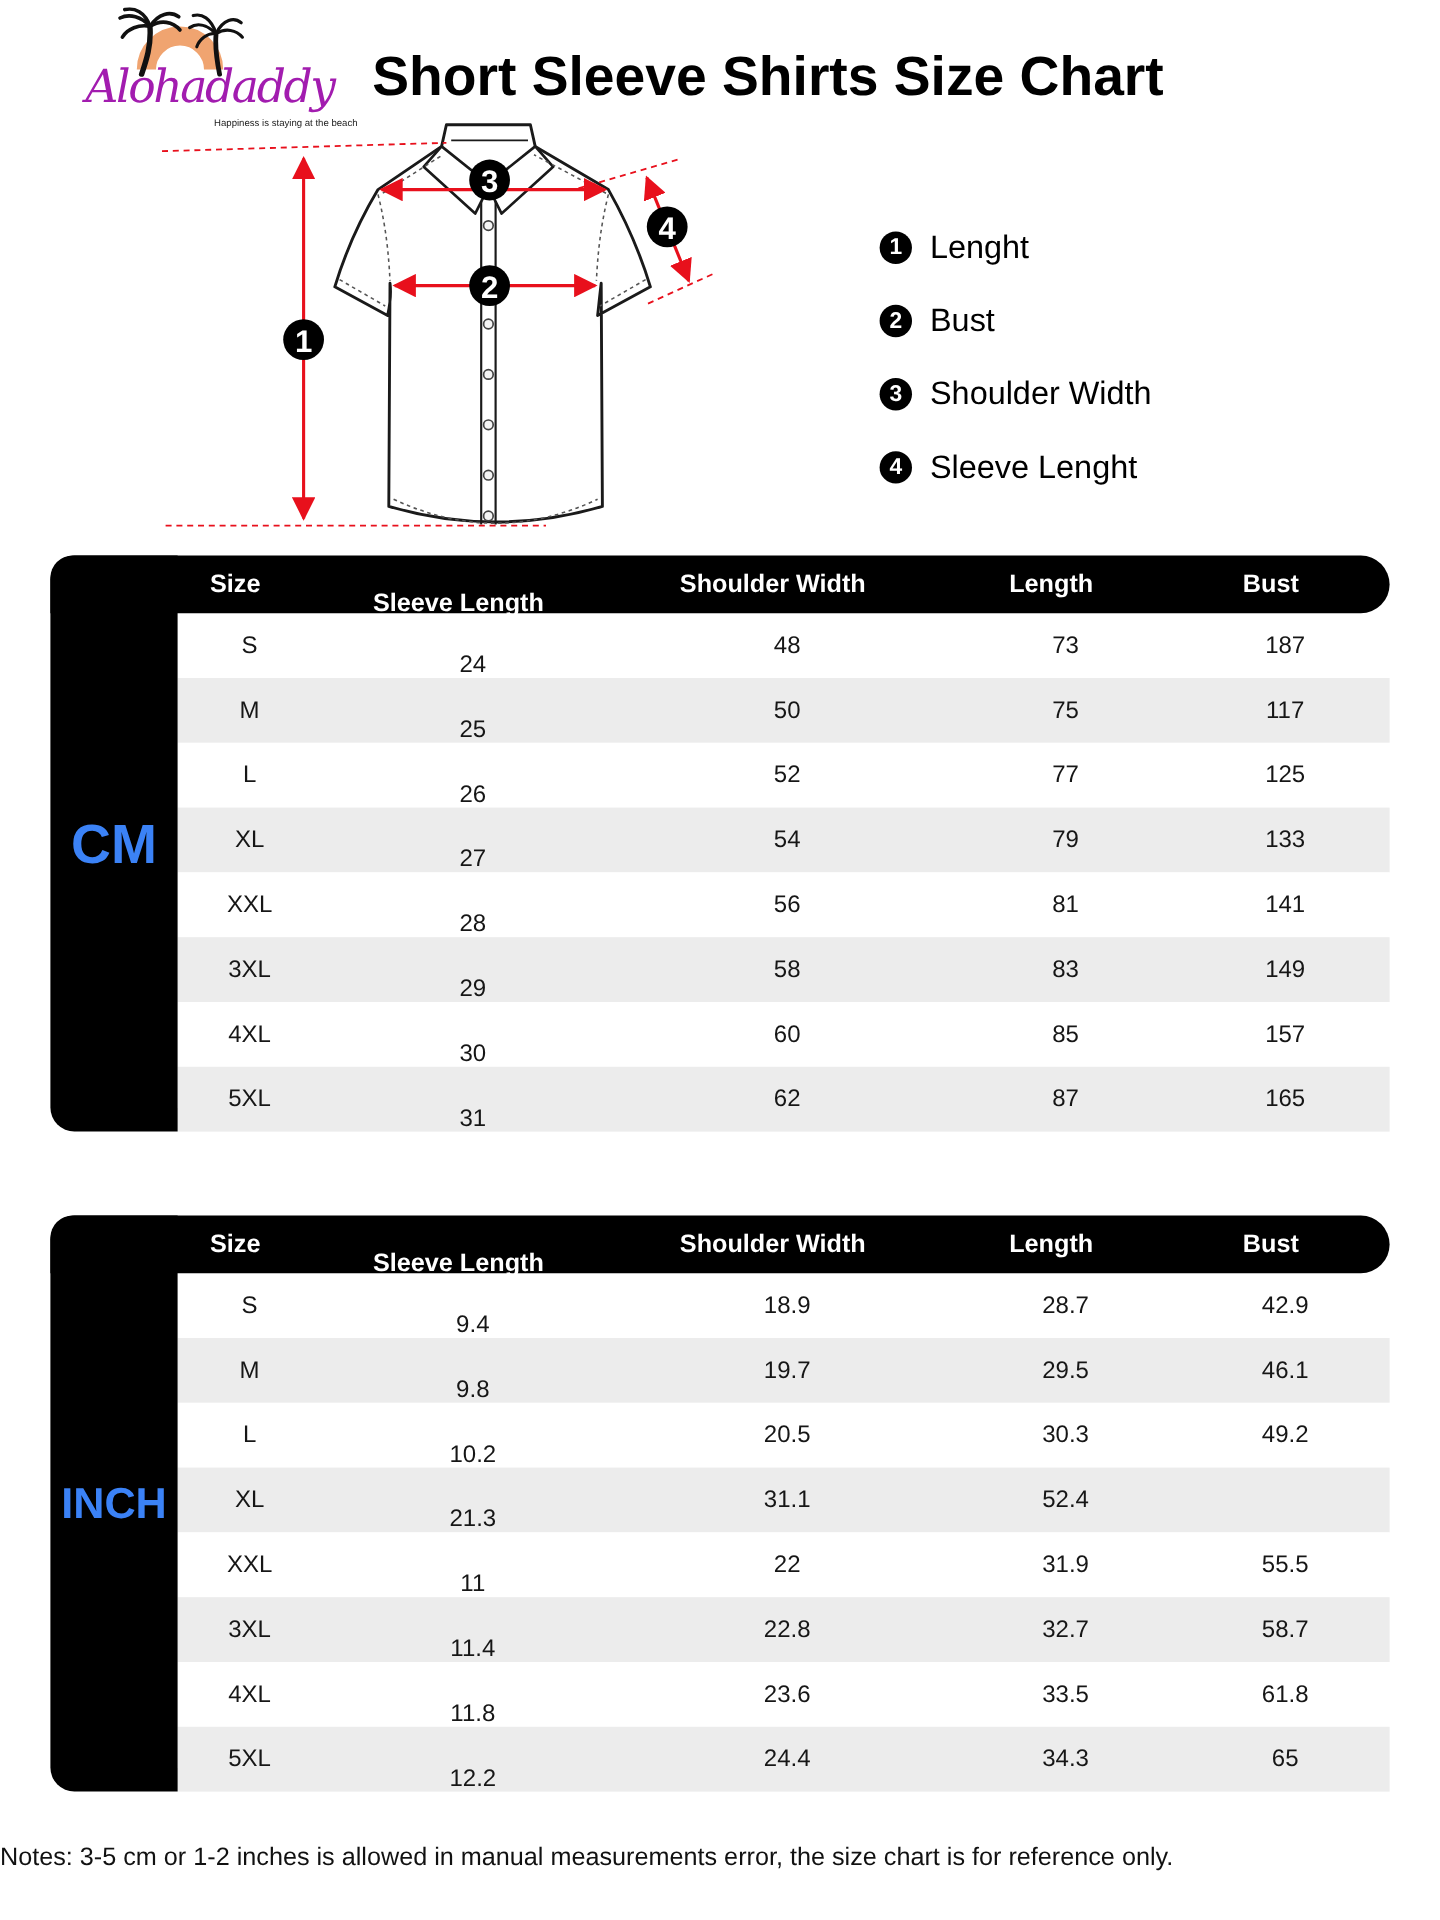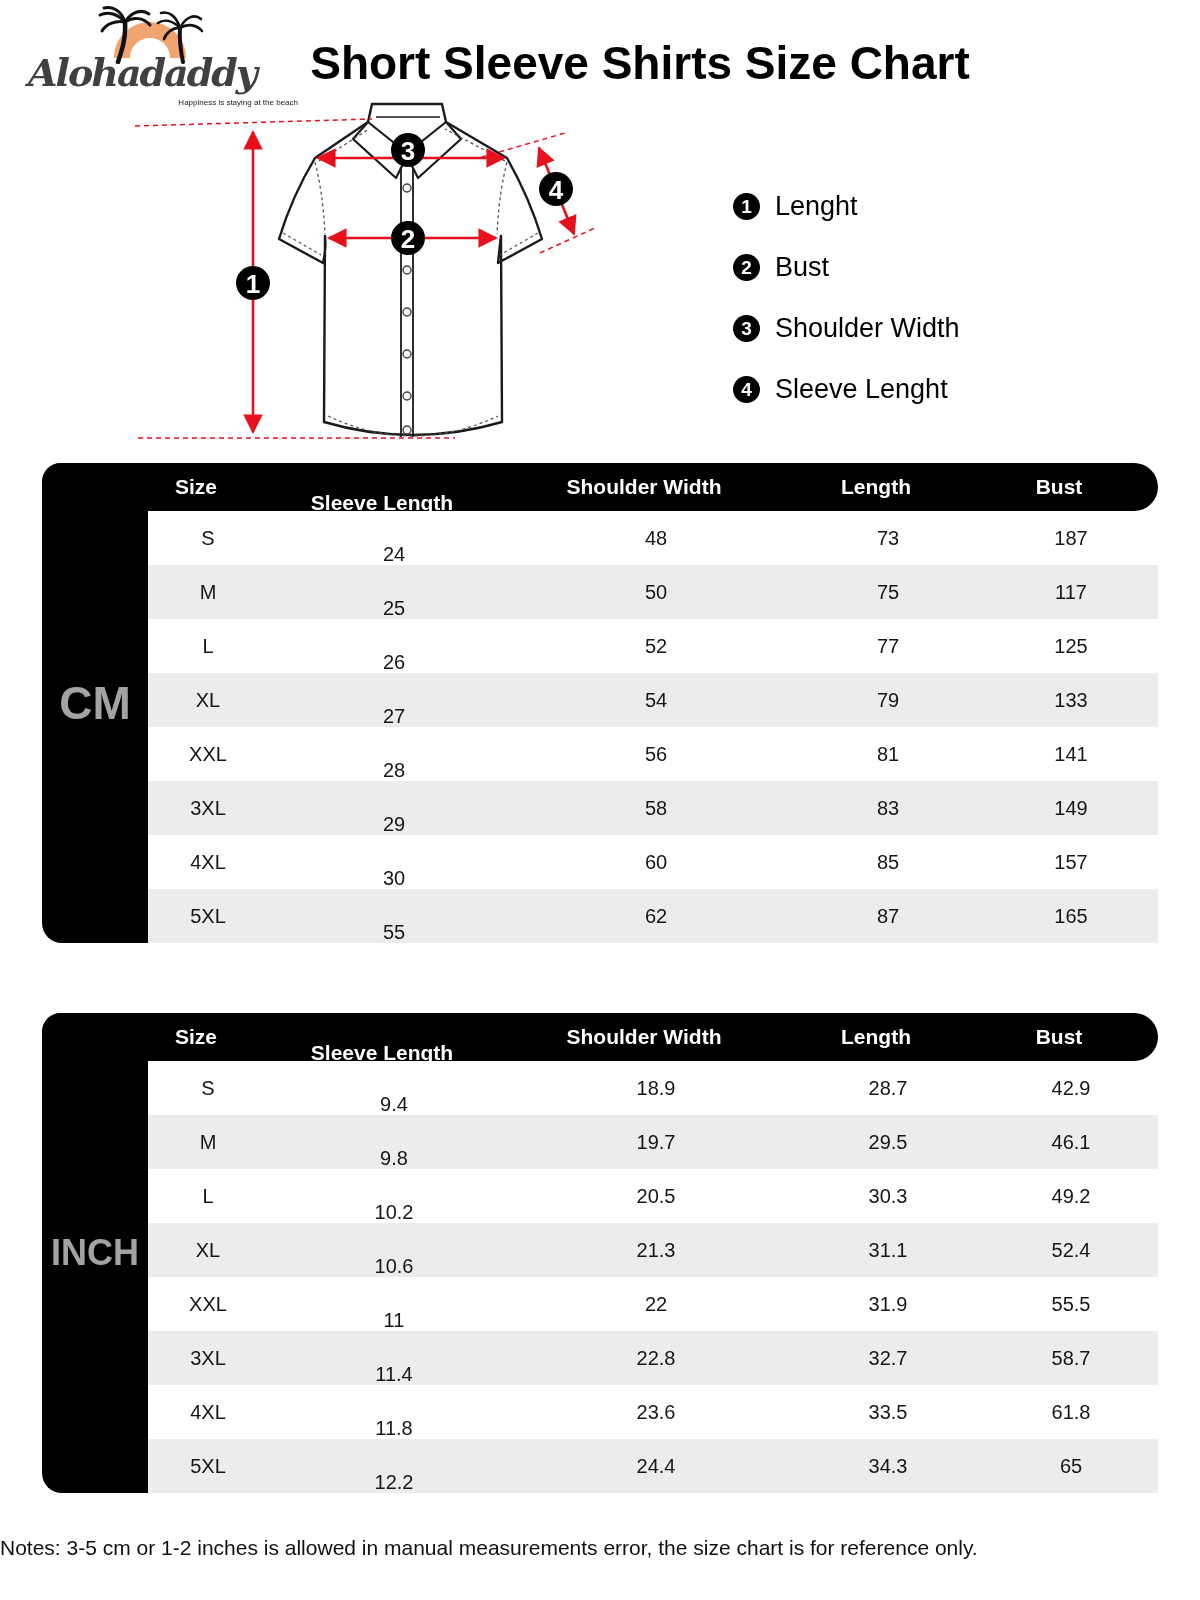--- a/index.html
+++ b/index.html
@@ -4,23 +4,23 @@
 <style>
   html,body{margin:0;padding:0;}
   body{
     width:1200px;height:1600px;position:relative;background:#fff;
     font-family:"Liberation Sans", sans-serif;color:#111;overflow:hidden;
   }
   
   .logo{position:absolute;left:28px;top:6px;width:250px;height:105px;}
   .logo-art{position:absolute;left:62px;top:0;}
   .brand-name{
-    position:absolute;left:0;top:44px;width:250px;text-align:left;
-    font-family:"DejaVu Serif", serif;font-style:italic;font-weight:700;
-    font-size:38px;letter-spacing:-2px;color:#404040;white-space:nowrap;
+    position:absolute;left:0;top:44px;width:250px;text-align:right;
+    font-family:"DejaVu Serif", serif;font-style:italic;font-weight:400;
+    font-size:38px;letter-spacing:-2px;color:#a21caf;white-space:nowrap;
   }
   .tagline{position:absolute;left:115px;top:92px;width:155px;text-align:right;
     font-size:8px;color:#222;}
   
   .title{
     position:absolute;left:270px;top:36px;width:740px;text-align:center;
     font-size:46px;font-weight:700;color:#000;letter-spacing:0;
   }
   
   .diagram{position:absolute;left:110px;top:88px;width:500px;height:372px;}
@@ -33,21 +33,21 @@
     flex:0 0 27px;
   }
   .legend-label{margin-left:15px;font-size:27px;color:#000;}
   
   .size-table{position:absolute;left:42px;width:1116px;}
   #table-cm{top:463px;}
   #table-inch{top:1013px;}
   .unit-col{
     position:absolute;left:0;top:0;bottom:0;width:106px;background:#000;
     border-radius:20px 0 0 20px;display:flex;align-items:center;justify-content:center;
-    color:#a3a3a3;font-weight:700;
+    color:#3b82f6;font-weight:700;
   }
   #table-cm .unit-col{font-size:46px;}
   #table-inch .unit-col{font-size:36px;letter-spacing:0;}
   .head-bar{
     position:relative;height:48px;background:#000;border-radius:20px 26px 26px 0;
     display:flex;align-items:center;padding-left:94px;box-sizing:border-box;
   }
   .hcell{color:#fff;font-weight:700;font-size:21px;text-align:center;}
   .rows{margin-left:106px;}
   .trow{display:flex;height:54px;background:#fff;}
@@ -242,21 +242,21 @@
       </div>
       <div class="trow">
         <div class="cell">4XL</div>
         <div class="cell">30</div>
         <div class="cell">60</div>
         <div class="cell">85</div>
         <div class="cell">157</div>
       </div>
       <div class="trow alt">
         <div class="cell">5XL</div>
-        <div class="cell">55</div>
+        <div class="cell">31</div>
         <div class="cell">62</div>
         <div class="cell">87</div>
         <div class="cell">165</div>
       </div>
     </div>
 </div>
 
 <div class="size-table" id="table-inch">
   <div class="unit-col">INCH</div>
   <div class="head-bar">
@@ -283,21 +283,20 @@
       </div>
       <div class="trow">
         <div class="cell">L</div>
         <div class="cell">10.2</div>
         <div class="cell">20.5</div>
         <div class="cell">30.3</div>
         <div class="cell">49.2</div>
       </div>
       <div class="trow alt">
         <div class="cell">XL</div>
-        <div class="cell">10.6</div>
         <div class="cell">21.3</div>
         <div class="cell">31.1</div>
         <div class="cell">52.4</div>
       </div>
       <div class="trow">
         <div class="cell">XXL</div>
         <div class="cell">11</div>
         <div class="cell">22</div>
         <div class="cell">31.9</div>
         <div class="cell">55.5</div>

